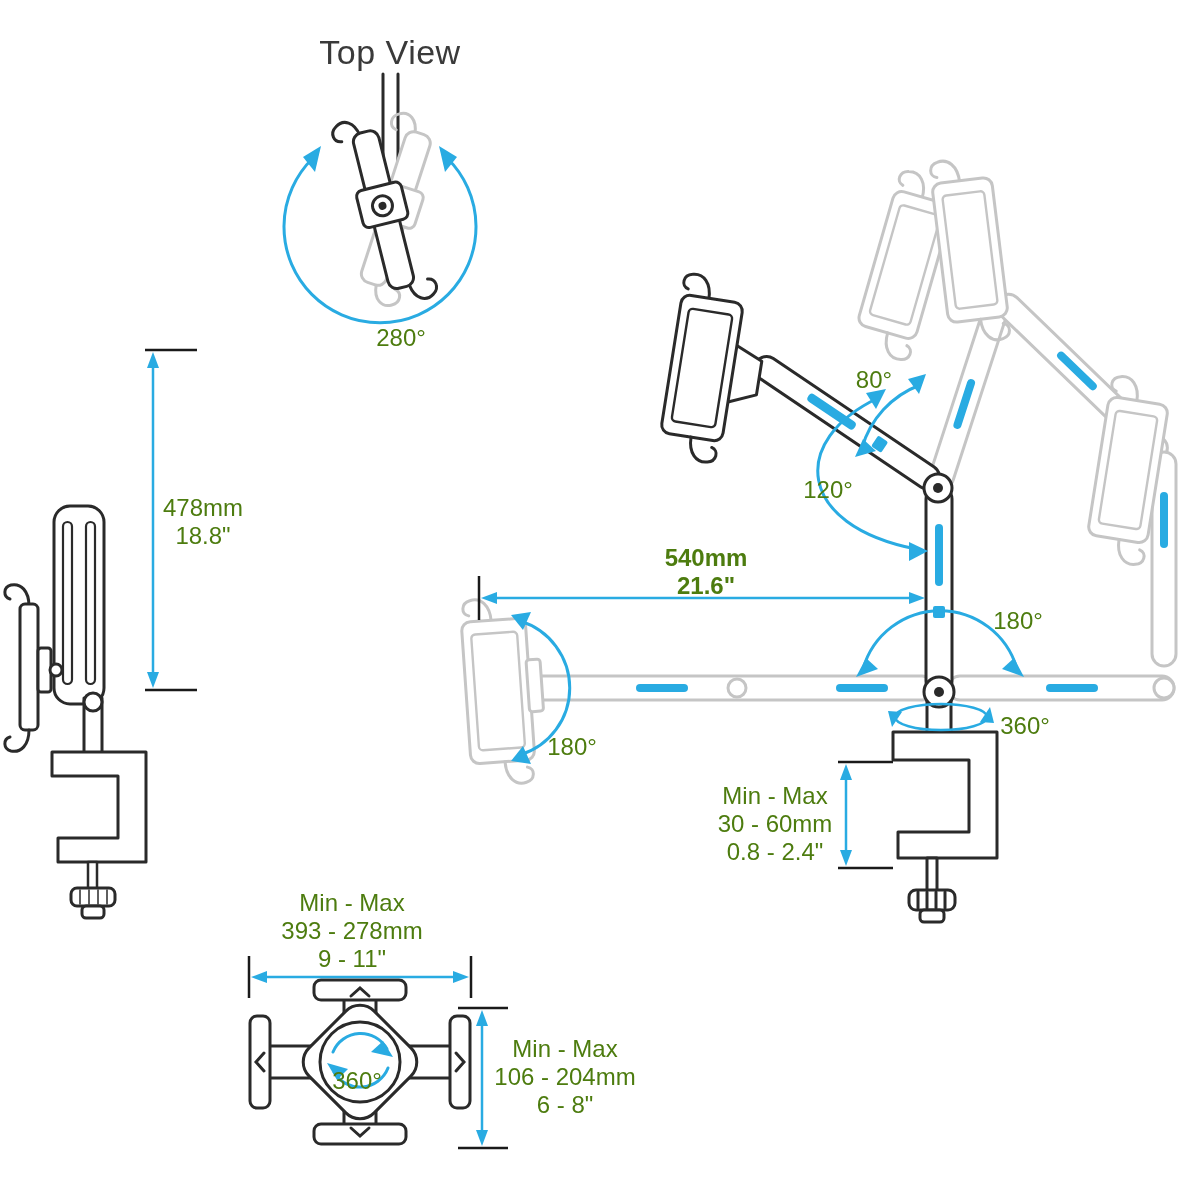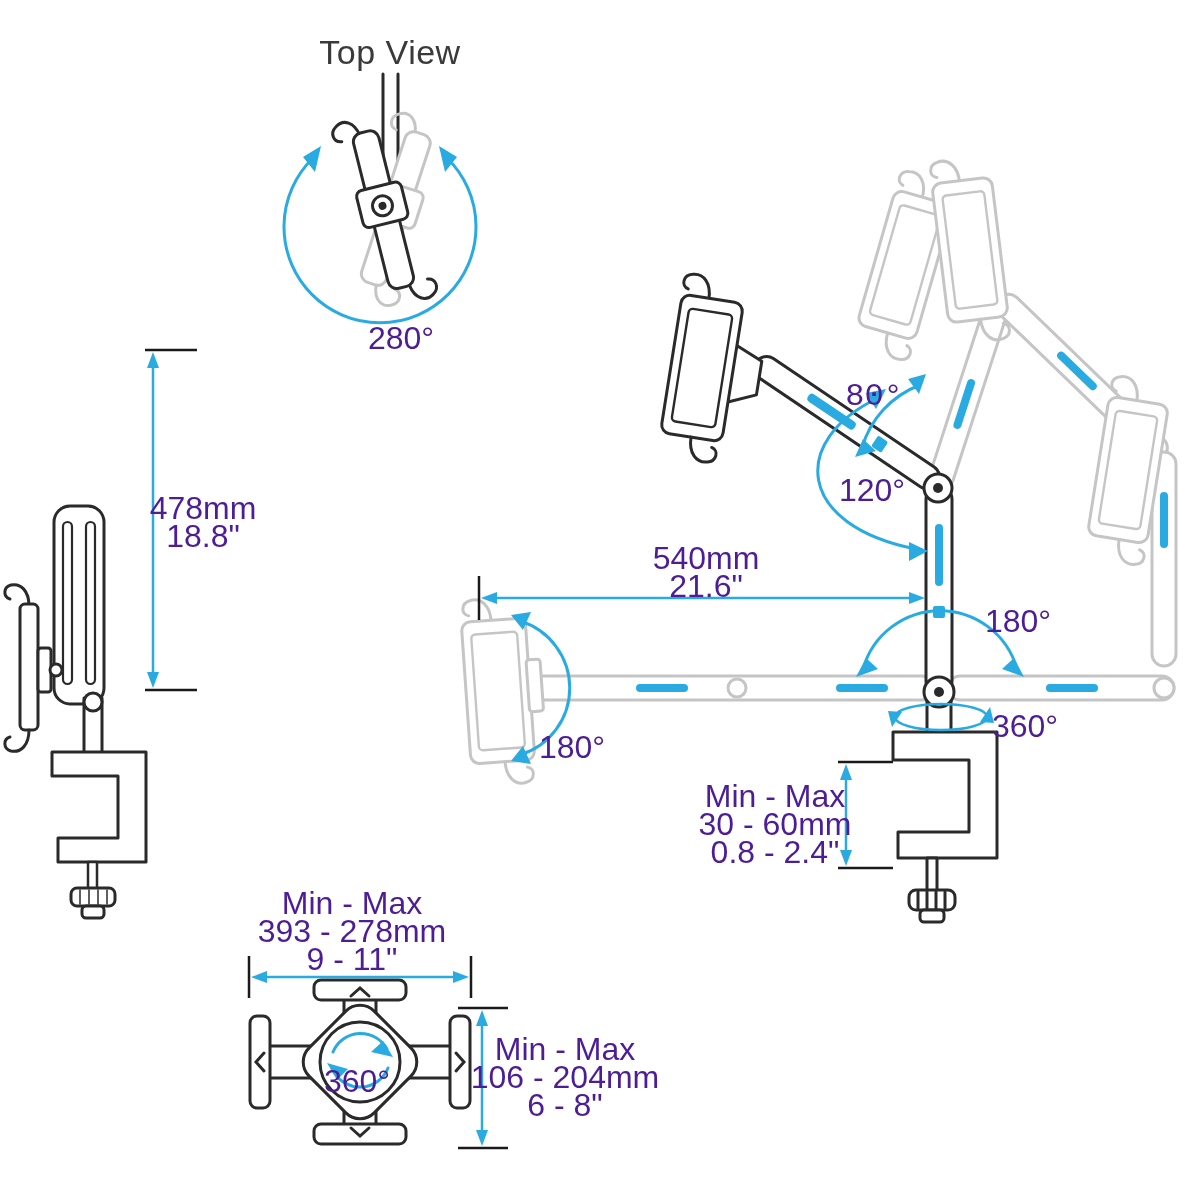--- a/index.html
+++ b/index.html
@@ -9,22 +9,22 @@
     width: 1200px; height: 1200px;
     background: #ffffff;
     font-family: "Liberation Sans", sans-serif;
     overflow: hidden;
   }
   .stage svg { position: absolute; left: 0; top: 0; }
   .lbl {
     position: absolute;
     transform: translate(-50%, -50%);
     text-align: center;
-    color: #4c1d95;
-    font-size: 32px;
+    color: #4d7c0f;
+    font-size: 24px;
     line-height: 28px;
     white-space: nowrap;
   }
   .lbl.title { font-size: 34px; color: #3a3a3a; letter-spacing: 0.5px; }
 
   
   .ink        { stroke: #2a2a2a; fill: #ffffff; stroke-width: 3; stroke-linejoin: round; stroke-linecap: round; }
   .ink-line   { stroke: #2a2a2a; fill: none;    stroke-width: 3; stroke-linecap: round; }
   .ghost      { stroke: #c5c5c5; fill: #ffffff; stroke-width: 3; stroke-linejoin: round; stroke-linecap: round; }
   .blue-line  { stroke: #29abe2; fill: none; stroke-width: 3;   stroke-linecap: round; }
@@ -273,25 +273,25 @@
 
 <div class="lbl title" style="left:390px; top:52px;">Top View</div>
 
 <div class="lbl" style="left:401px; top:338px;">280°</div>
 
 <div class="lbl" style="left:203px; top:522px;">
   <div>478mm</div>
   <div>18.8"</div>
 </div>
 
-<div class="lbl" style="left:874px; top:397px;font-family:Liberation Mono, monospace;">80°</div>
-
-<div class="lbl" style="left:828px; top:490px;margin-left:44px;">120°</div>
-
-<div class="lbl" style="left:706px; top:572px;">
+<div class="lbl" style="left:874px; top:380px;">80°</div>
+
+<div class="lbl" style="left:828px; top:490px;">120°</div>
+
+<div class="lbl" style="left:706px; top:572px;font-weight:bold;">
   <div>540mm</div>
   <div>21.6"</div>
 </div>
 
 <div class="lbl" style="left:1018px; top:621px;">180°</div>
 
 <div class="lbl" style="left:1025px; top:726px;">360°</div>
 
 <div class="lbl" style="left:572px; top:747px;">180°</div>
 

